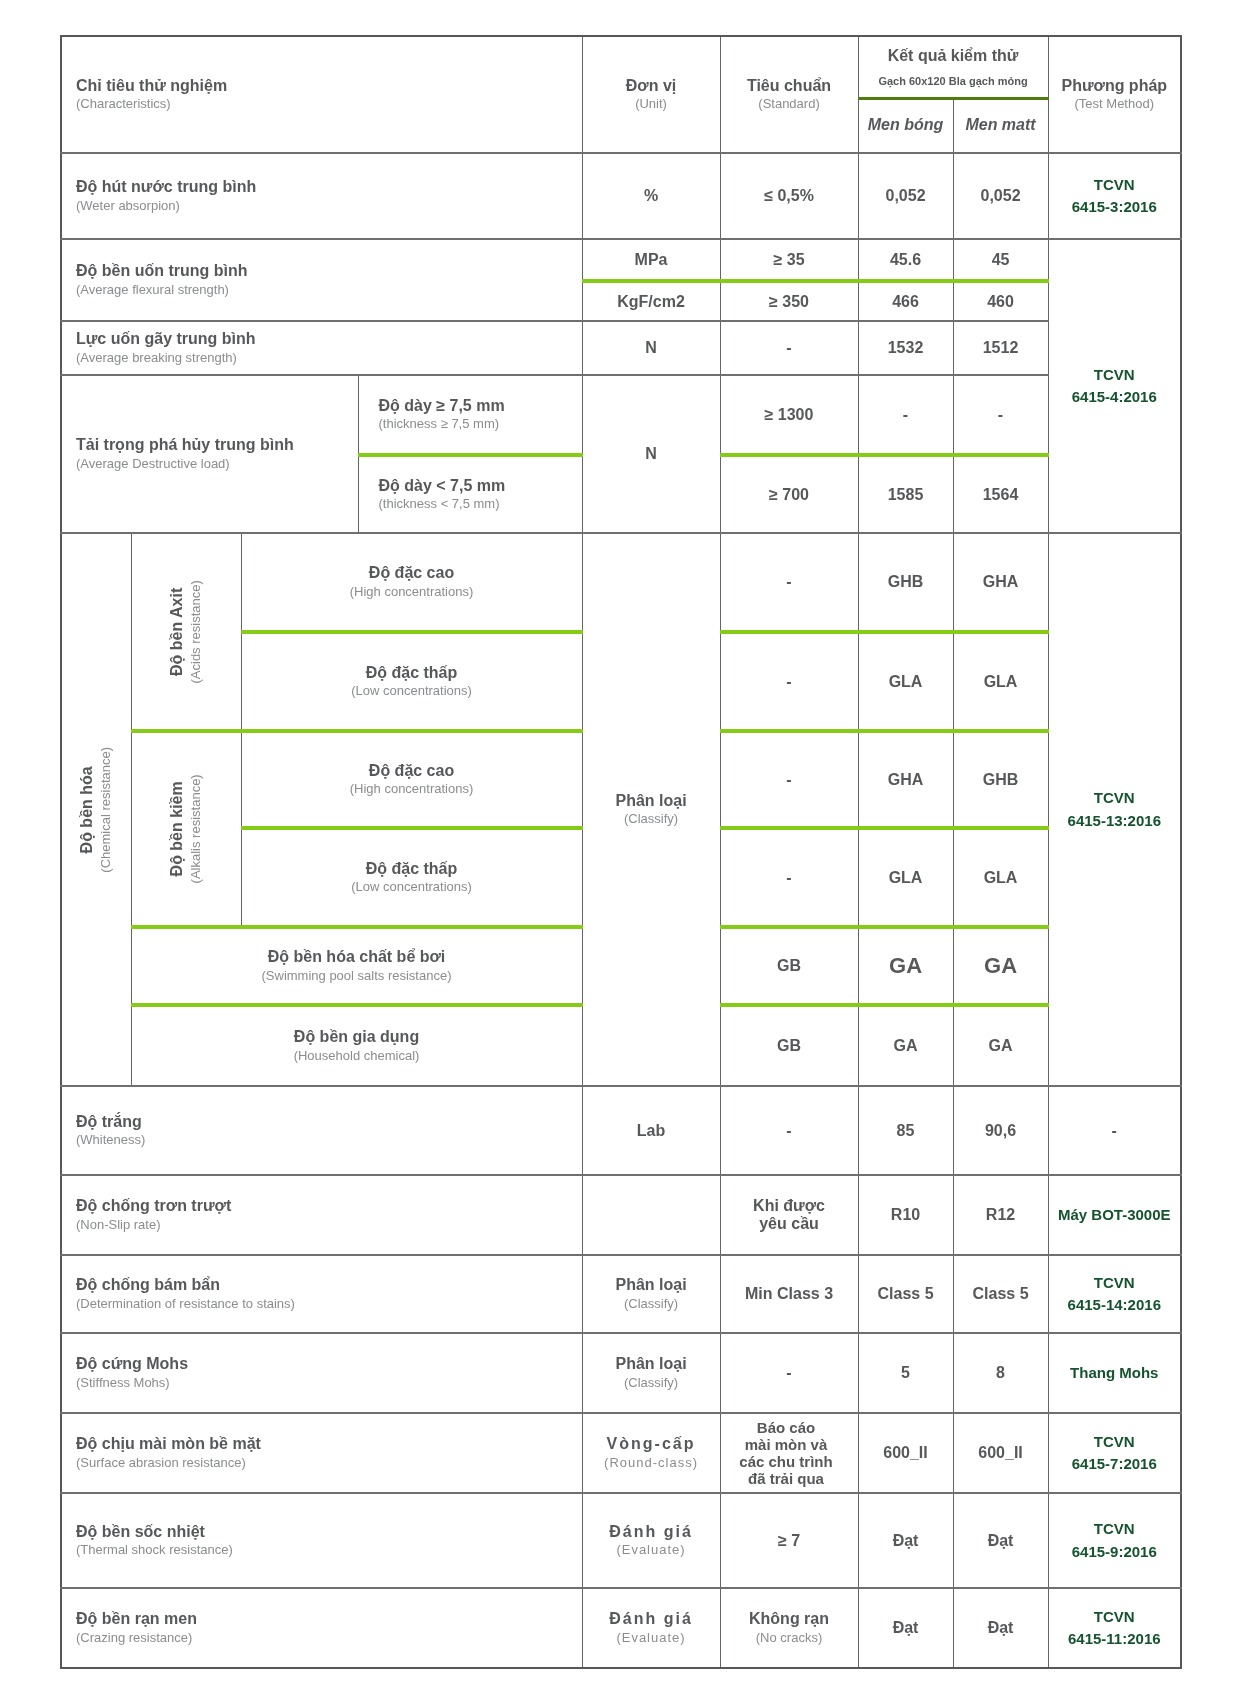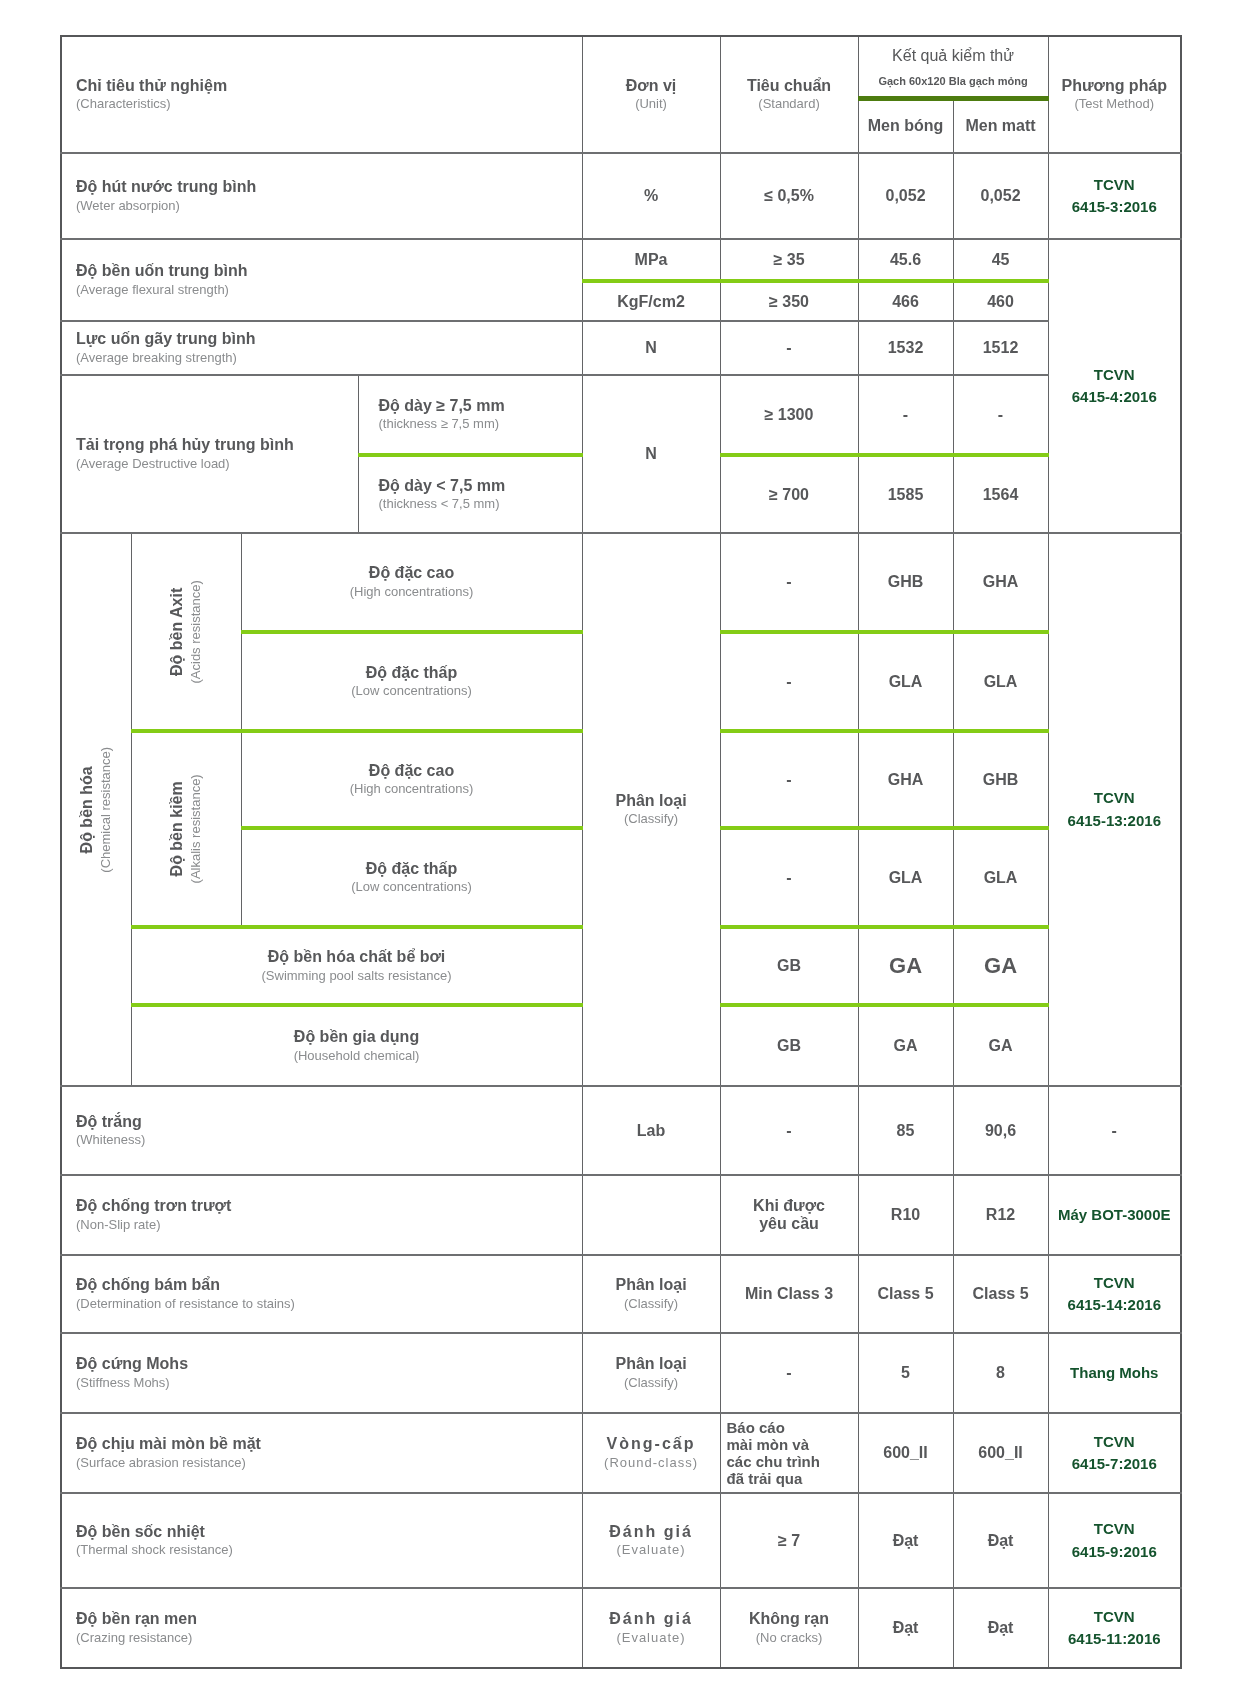--- a/index.html
+++ b/index.html
@@ -18,40 +18,40 @@
   }
   td {
     border-left: 1px solid #636466;
     border-right: 1px solid #636466;
     text-align: center; vertical-align: middle;
     padding: 3px 6px;
     overflow: hidden;
   }
   tr.major > td { border-top: 2px solid #6e6f71; }
   tr.minor > td { border-top: 4px solid #84cc16; }
-  tr.hdr2  > td { border-top: 5px solid #4d7c0f; }
+  tr.hdr2  > td { border-top: 3px solid #4d7c0f; font-style: italic; }
 
   .vi  { font-weight: bold; font-size: 16px; line-height: 1.3; color: #57585a; }
   .en  { font-size: 13px; line-height: 1.3; color: #8a8c8e; }
   .val { font-weight: bold; font-size: 16px; color: #57585a; white-space: pre-line; }
   .val-big { font-weight: bold; font-size: 22px; color: #57585a; }
   .meth { font-weight: bold; font-size: 15px; line-height: 1.5; color: #14532d; white-space: pre-line; }
-  .std-left { text-align: left; padding-left: 6px; }
+  .std-left { text-align: center; padding-left: 0; }
   .std-left .val { font-size: 15px; }
 
   td.lbl { text-align: left; padding-left: 14px; }
   td.thick-lbl { text-align: left; padding-left: 20px; }
   td.sp .vi { letter-spacing: 2px; }
   td.sp .en { letter-spacing: 1px; }
 
   td.rotcell { position: relative; padding: 0; }
   .rotwrap { position: absolute; inset: 0; display: flex; align-items: center; justify-content: center; }
   .rot { transform: rotate(-90deg); text-align: center; white-space: nowrap; }
 
-  .res-title { font-weight: normal; font-size: 16px; line-height: 1.25; color: #57585a; }
+  .res-title { font-weight: bold; font-size: 16px; line-height: 1.25; color: #57585a; }
   .res-sub { font-weight: bold; font-size: 11px; margin-top: 9px; color: #57585a; }
 </style>
 </head>
 <body>
 
 <div class="sheet">
   <table class="spec">
     <colgroup>
       <col style="width:70px">
         <col style="width:110px">

